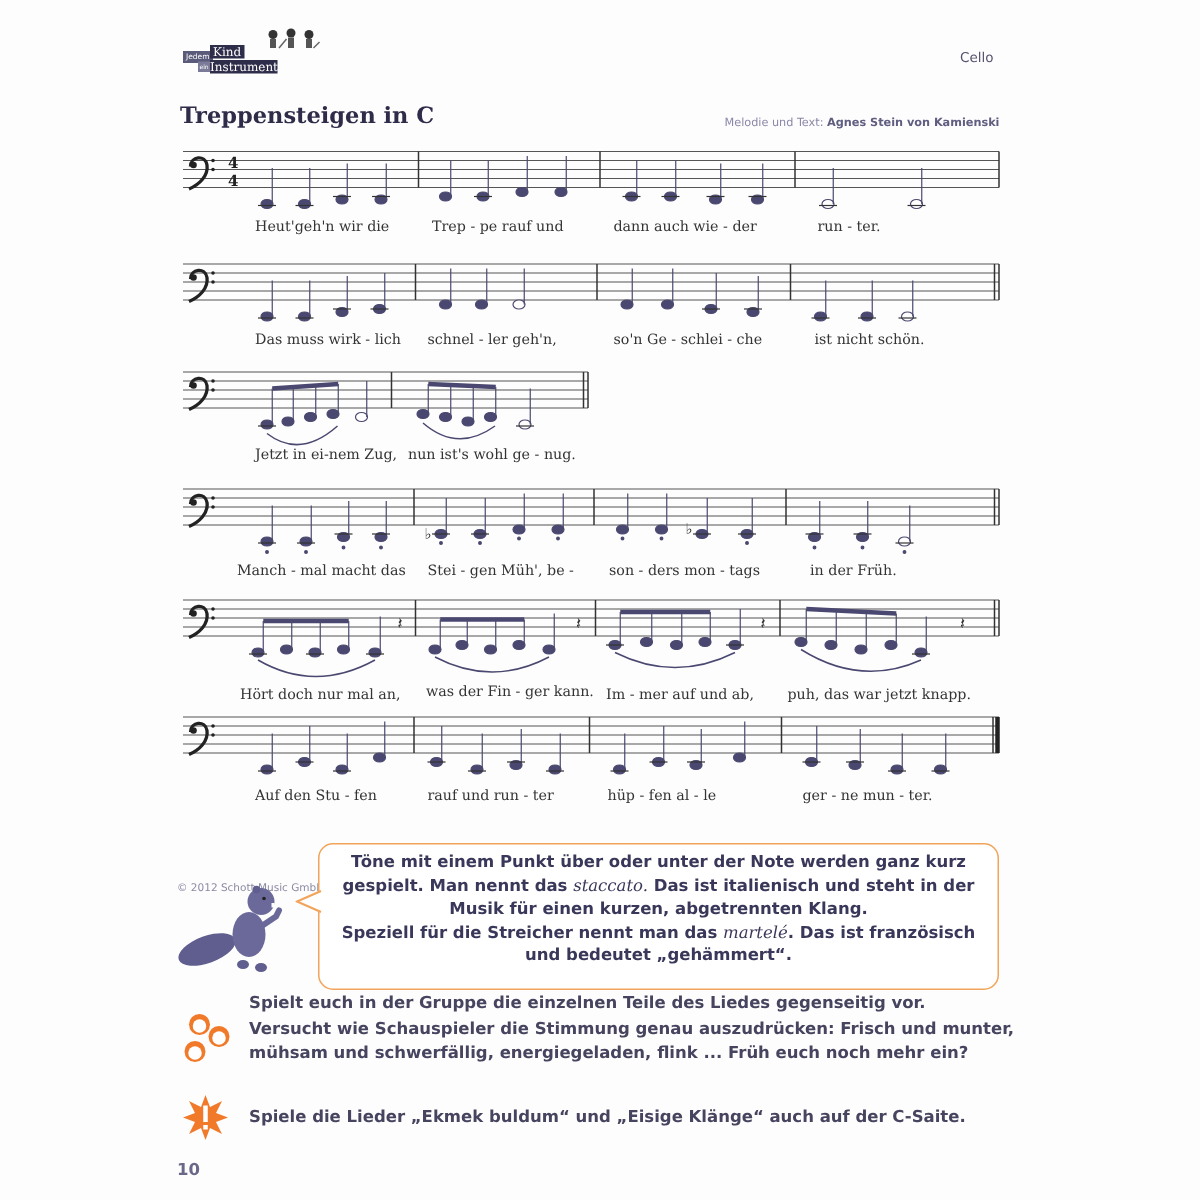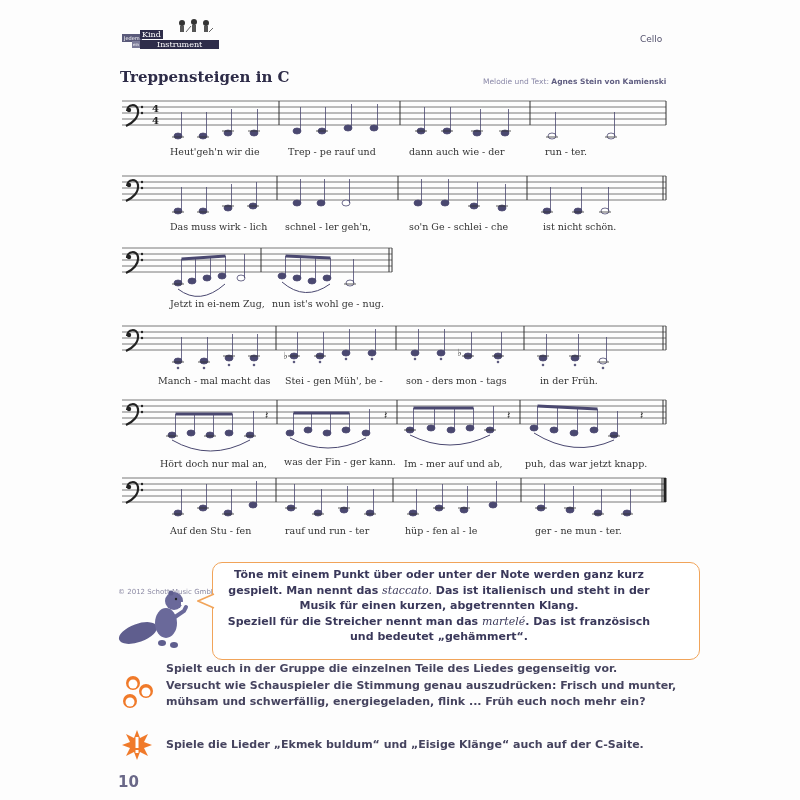--- a/index.html
+++ b/index.html
@@ -2,35 +2,35 @@
 <html><head>
 <meta charset="utf-8">
 <style>
   html, body { margin:0; padding:0; }
   body { width:800px; height:800px; background:#fdfdfd; position:relative; overflow:hidden;
          font-family:"DejaVu Sans", sans-serif; color:#3c3a55; }
   .abs { position:absolute; }
   .logo { left:118px; top:28px; width:80px; height:22px; }
   .logo .l1 { position:absolute; left:4px; top:6px; background:#5a5a7a; color:#fff; font-size:5px; padding:1px 2px; }
   .logo .l2 { position:absolute; left:22px; top:2px; background:#2e2d4a; color:#fff; font-family:"DejaVu Serif", serif; font-size:8px; padding:0 2px; }
-  .logo .l3 { position:absolute; left:22px; top:12px; background:#2e2d4a; color:#fff; font-family:"DejaVu Serif", serif; font-size:8px; padding:0 17px; }
+  .logo .l3 { position:absolute; left:22px; top:12px; background:#2e2d4a; color:#fff; font-family:"DejaVu Serif", serif; font-size:8px; padding:0 0; }
   .logo .l4 { position:absolute; left:14px; top:13px; background:#7b7b99; color:#fff; font-size:4px; padding:1px 1px; }
   .logo-figs { position:absolute; left:58px; top:-10px; width:40px; height:20px; }
   .instrument { left:640px; top:34px; font-size:9px; color:#55536e; }
   .title { left:120px; top:68px; font-family:"DejaVu Serif", serif; font-weight:bold; font-size:15px; color:#2e2c48; }
   .credit { left:483px; top:77px; font-size:7.5px; color:#8a88a8; }
   .credit b { color:#5f5d80; font-weight:bold; }
   svg.score { position:absolute; left:0; top:0; }
   .lyric { position:absolute; font-family:"DejaVu Serif", serif; font-size:9.5px; color:#333; white-space:nowrap; }
   .copyright { left:118px; top:544px; font-size:7px; color:#8c8aa4;margin-top:44px; }
-  .bubble { left:212px; top:562px; width:452px; height:96px; border:1.5px solid #f1a45a; border-radius:10px; background:#fff;padding-left:34px; }
+  .bubble { left:212px; top:562px; width:452px; height:96px; border:1.5px solid #f1a45a; border-radius:10px; background:#fff; }
   .bubble-text { position:absolute; left:6px; top:4px; width:440px; text-align:center; font-size:11px; line-height:15.5px; font-weight:bold; color:#3a385a; }
   .bubble-text i { font-family:"DejaVu Serif", serif; font-weight:normal; font-style:italic; }
   .task { position:absolute; left:166px; font-size:11px; line-height:16.5px; font-weight:bold; color:#46445f; }
-  .pagenum { left:118px; top:773px; font-size:15px; font-weight:bold; color:#6a6888; }
+  .pagenum { left:118px; top:773px; font-size:11px; font-weight:bold; color:#6a6888; }
 </style>
 </head>
 <body>
 
 <div class="abs logo">
   <svg class="logo-figs" viewBox="0 0 40 20">
     <circle cx="6" cy="5" r="3" fill="#333"></circle>
       <rect x="4" y="8" width="4" height="6" fill="#555"></rect>
     <circle cx="18" cy="4" r="3" fill="#333"></circle>
       <rect x="16" y="7" width="4" height="7" fill="#555"></rect>

